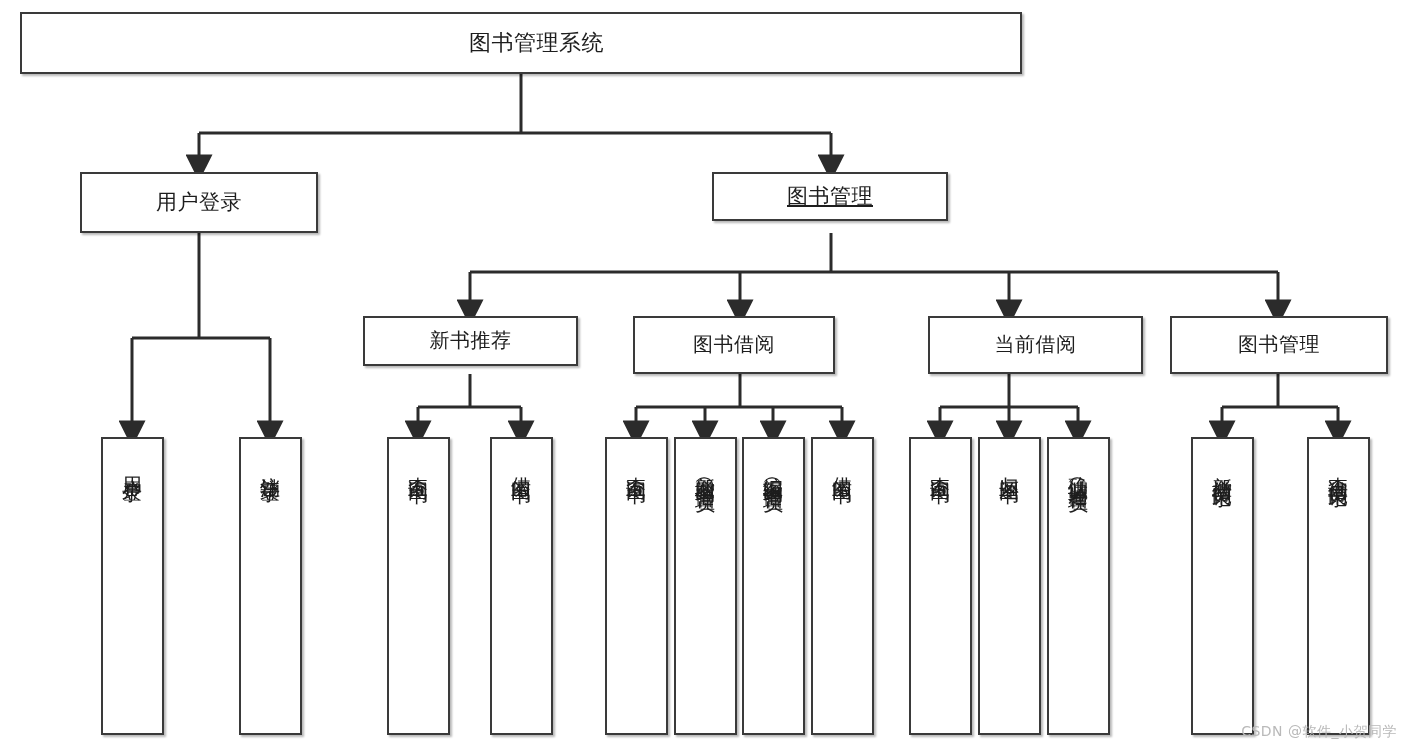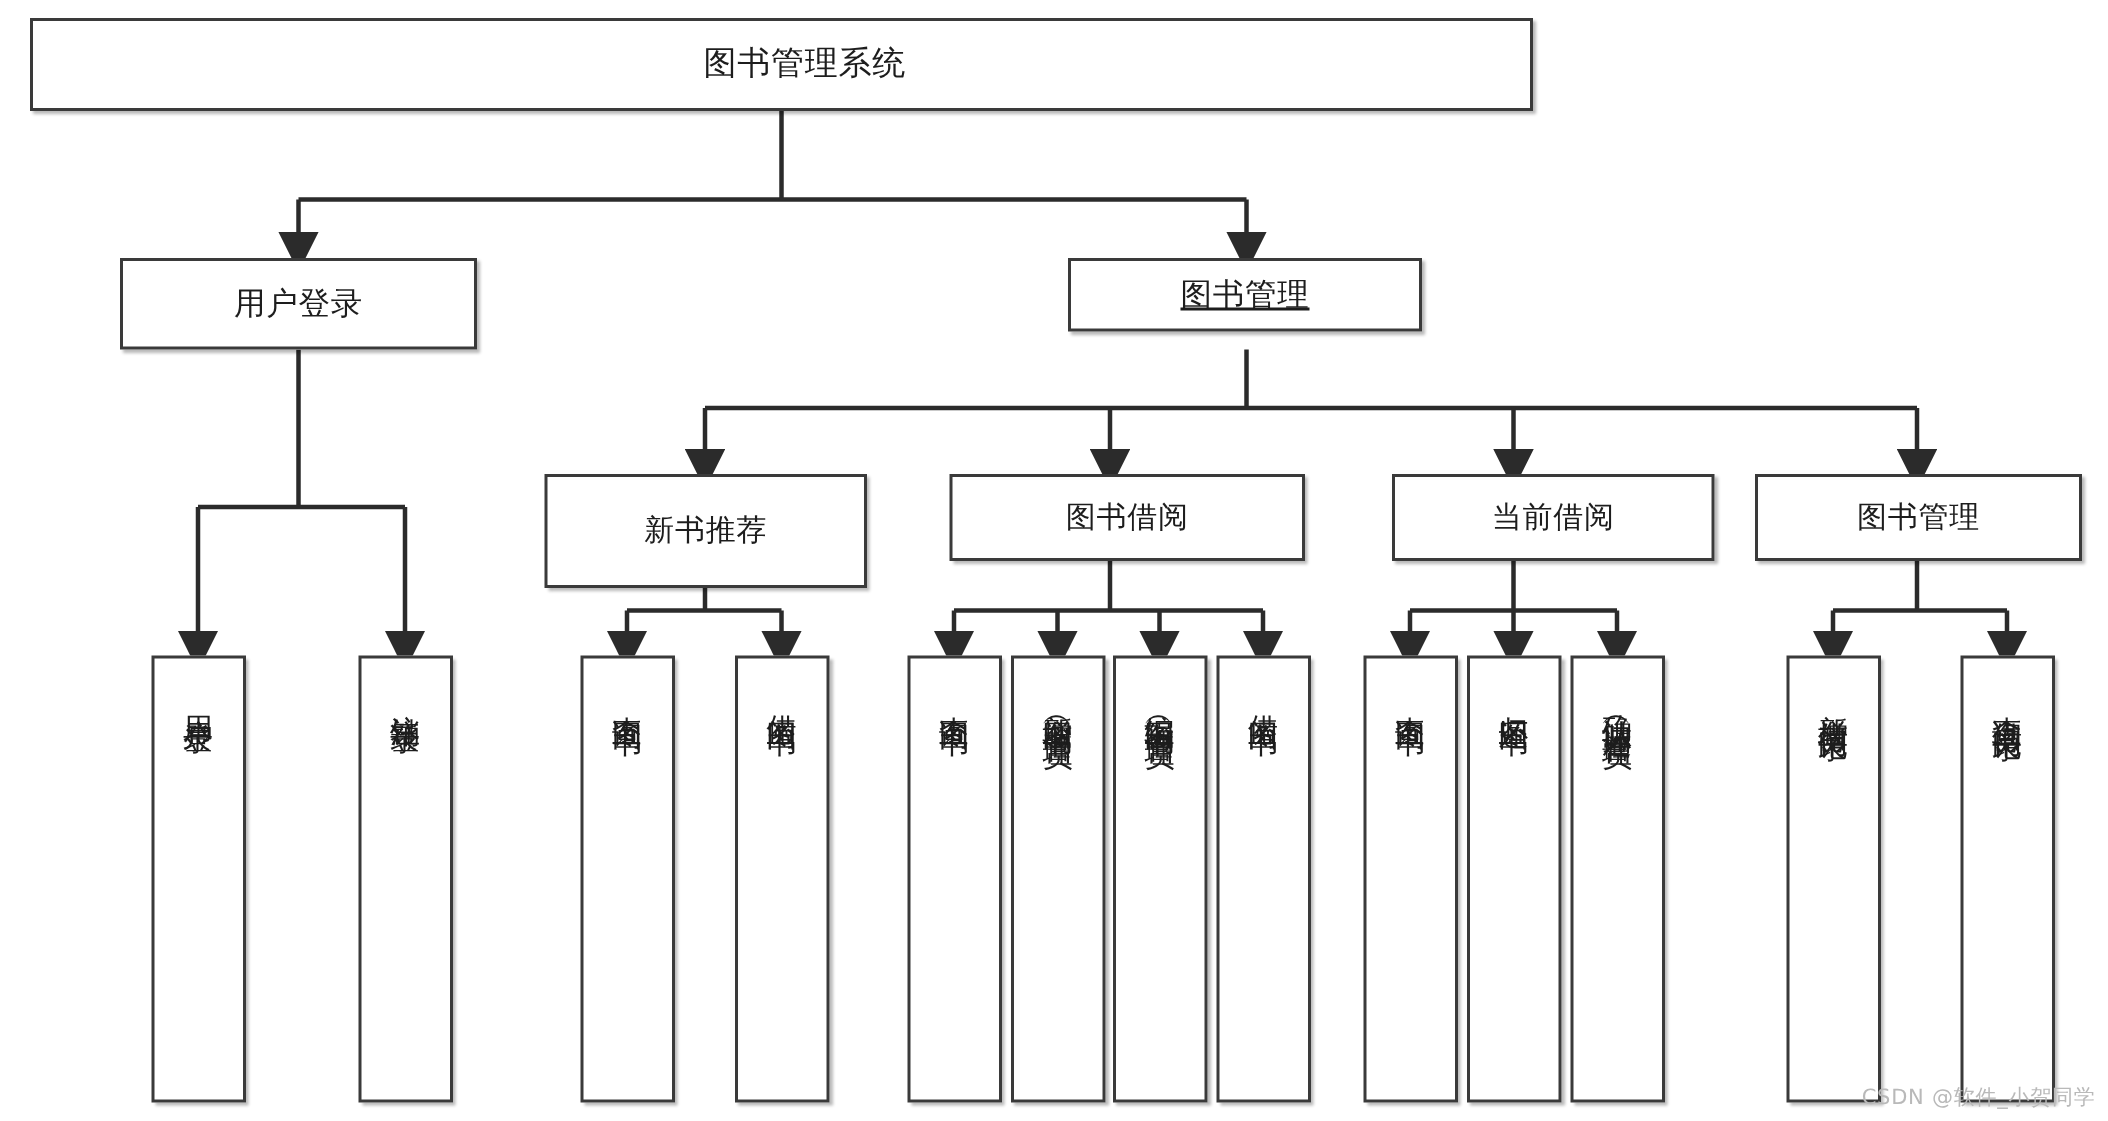--- a/index.html
+++ b/index.html
@@ -129,24 +129,24 @@
     <span class="node-label">图书管理系统</span>
   </div>
 
   <div class="node lv2" style="left:80px; top:172px; width:238px; height:61px;">
     <span class="node-label">用户登录</span>
   </div>
   <div class="node lv2" style="left:712px; top:172px; width:236px; height:49px;text-decoration:underline;">
     <span class="node-label">图书管理</span>
   </div>
 
-  <div class="node lv3" style="left:363px; top:316px; width:215px; height:76px;">
+  <div class="node lv3" style="left:363px; top:316px; width:215px; height:50px;">
     <span class="node-label">新书推荐</span>
   </div>
-  <div class="node lv3" style="left:633px; top:316px; width:237px; height:58px;text-align:center;">
+  <div class="node lv3" style="left:633px; top:316px; width:202px; height:58px;text-align:center;">
     <span class="node-label">图书借阅</span>
   </div>
   <div class="node lv3" style="left:928px; top:316px; width:215px; height:58px;">
     <span class="node-label">当前借阅</span>
   </div>
   <div class="node lv3" style="left:1170px; top:316px; width:218px; height:58px;">
     <span class="node-label">图书管理</span>
   </div>
 
   <div class="node leaf" style="left:101px; top:437px; width:63px; height:298px;">

